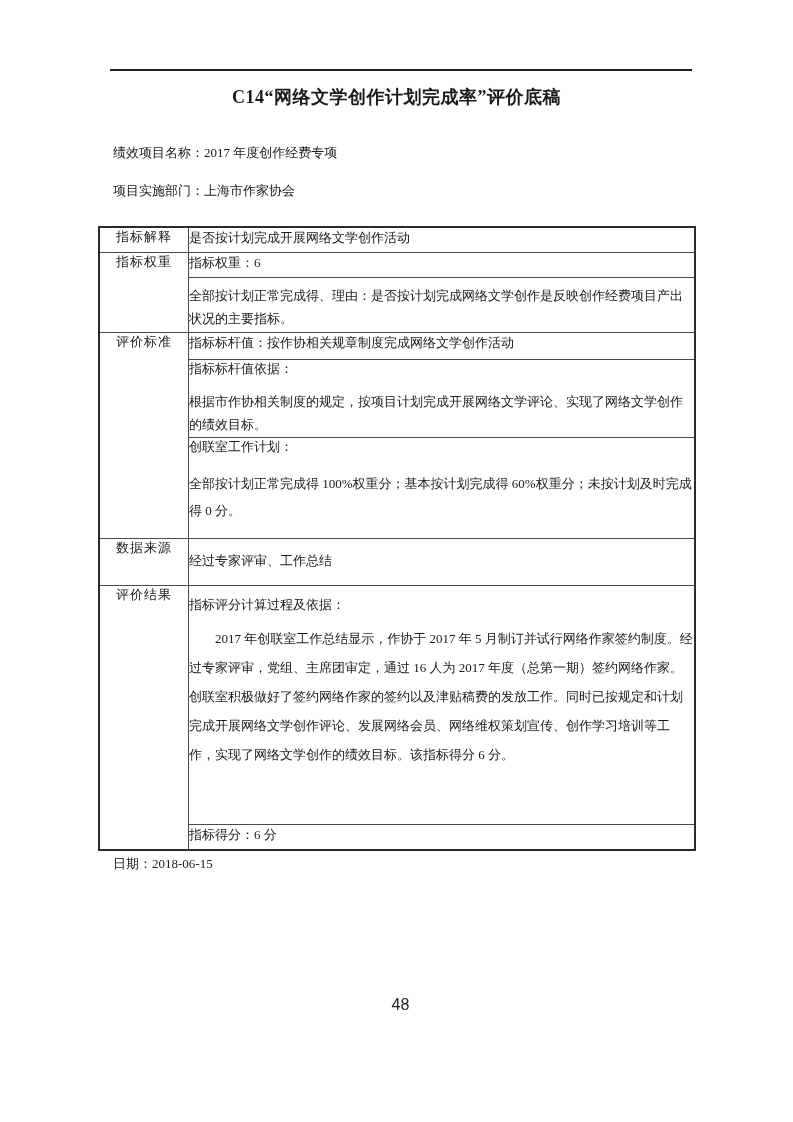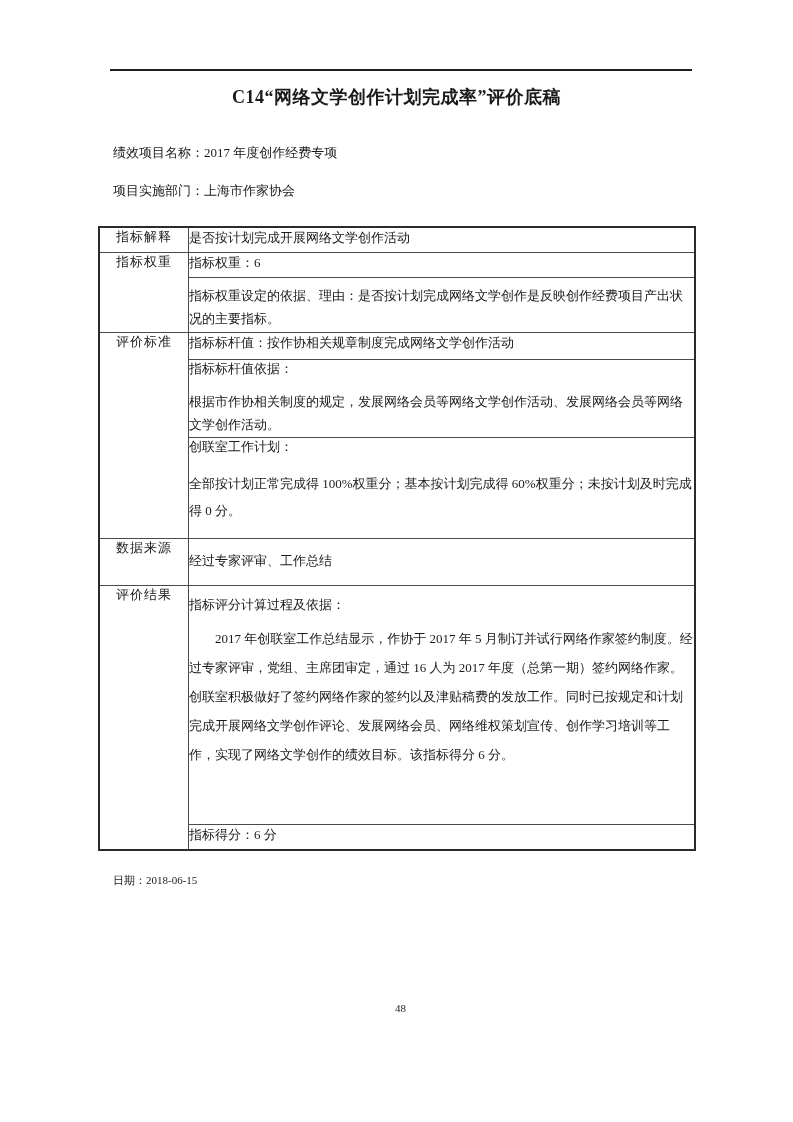--- a/index.html
+++ b/index.html
@@ -62,31 +62,31 @@
   tr.r5 td.content{height:77px;}
   tr.r5 .block-body{margin-top:12px;line-height:23px;}
   tr.r6 td.content{height:100px;}
   tr.r6 .block-body{margin-top:14px;line-height:27px;}
   tr.r7 td.content{height:34px;padding-top:12px;}
   tr.r8 td.content{height:228px;padding-top:10px;}
   tr.r8 .block-body{margin-top:10px;line-height:29px;}
   tr.r9 td.content{height:24px;}
   .block-head{line-height:18px;}
   p.datefoot{
-    margin:20px 0 0 113px;
-    font-size:11px;
+    margin:4px 0 0 113px;
+    font-size:13px;
     line-height:18px;
   }
   .pageno{
     position:absolute;
     left:8px;right:0;
     bottom:108px;
     text-align:center;
-    font-size:11px;
-    font-family:Liberation Serif, serif;
+    font-size:16px;
+    font-family:Liberation Sans, sans-serif;
     color:#222;
   }
 </style>
 </head>
 <body>
 
 <div class="page">
 
   <div class="rule"></div>
 
@@ -101,31 +101,31 @@
         <tr class="r1">
       <td class="label" rowspan="1">指标解释</td>
       <td class="content">是否按计划完成开展网络文学创作活动</td>
     </tr>
 
     <tr class="r2">
       <td class="label" rowspan="2">指标权重</td>
       <td class="content">指标权重：6</td>
     </tr>
     <tr class="r3">
-      <td class="content">指标权重设定的依据、理由：是否按计划完成网络文学创作是反映创作经费项目产出状况的主要指标。</td>
+      <td class="content">全部按计划正常完成得、理由：是否按计划完成网络文学创作是反映创作经费项目产出状况的主要指标。</td>
     </tr>
 
     <tr class="r4">
       <td class="label" rowspan="3">评价标准</td>
       <td class="content">指标标杆值：按作协相关规章制度完成网络文学创作活动</td>
     </tr>
     <tr class="r5">
       <td class="content">
         <div class="block-head">指标标杆值依据：</div>
-        <div class="block-body">根据市作协相关制度的规定，发展网络会员等网络文学创作活动、发展网络会员等网络文学创作活动。</div>
+        <div class="block-body">根据市作协相关制度的规定，按项目计划完成开展网络文学评论、实现了网络文学创作的绩效目标。</div>
       </td>
     </tr>
     <tr class="r6">
       <td class="content">
         <div class="block-head">创联室工作计划：</div>
         <div class="block-body">全部按计划正常完成得 100%权重分；基本按计划完成得 60%权重分；未按计划及时完成得 0 分。</div>
       </td>
     </tr>
 
     <tr class="r7">

